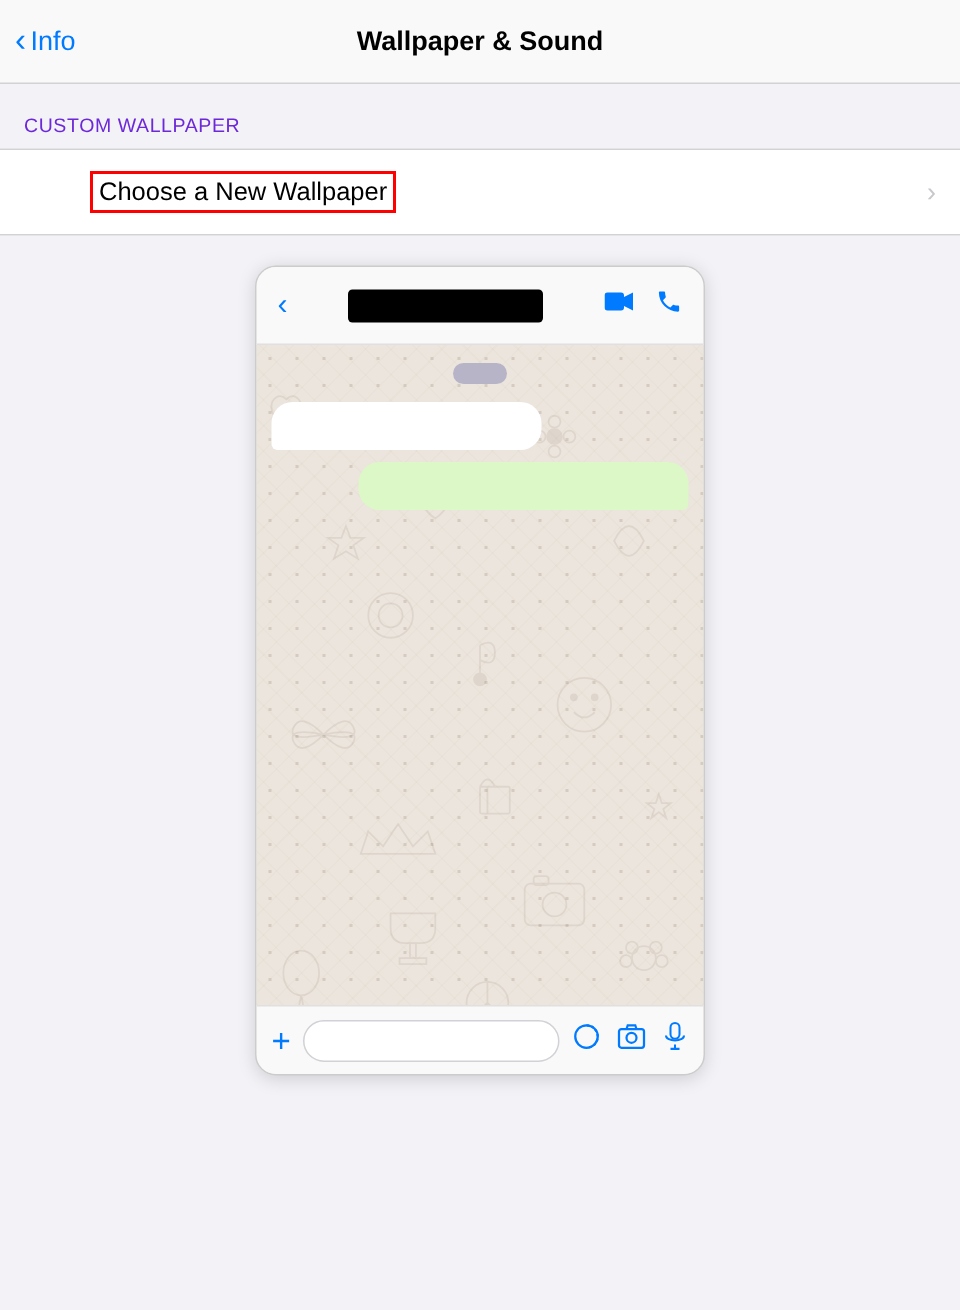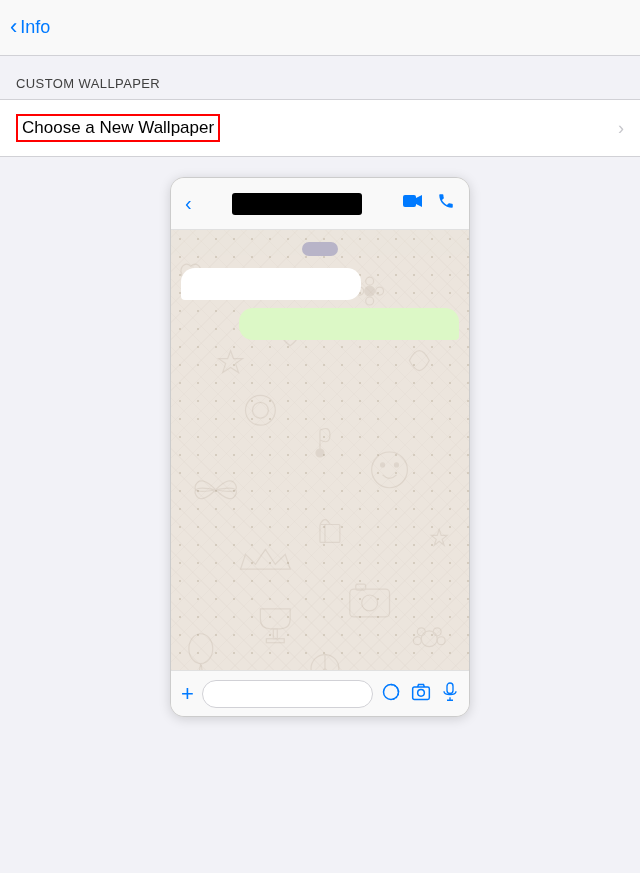--- a/index.html
+++ b/index.html
@@ -49,32 +49,33 @@
     .nav-title {
       font-size: 18px;
       font-weight: 600;
       color: #000;
     }
 
     
     .section-header {
       padding: 20px 32px 8px 16px;
       font-size: 13px;
-      color: #404040;
+      color: #6d28d9;
       letter-spacing: 0.4px;
       font-weight: 400;
       text-transform: uppercase;
     }
 
     
     .list-section {
       background: #fff;
       margin: 0;
       border-top: 1px solid #d1d1d6;
       border-bottom: 1px solid #d1d1d6;
+      padding-left: 44px;
     }
 
     .list-row {
       display: flex;
       align-items: center;
       justify-content: space-between;
       padding: 14px 16px;
       cursor: pointer;
       background: #fff;
     }
@@ -263,20 +264,21 @@
     }
   </style>
 </head>
 <body>
 
 <div class="nav-bar">
   <div class="nav-back">
     <span class="nav-back-chevron">‹</span>
     <span class="nav-back-label">Info</span>
   </div>
+  <span class="nav-title">Wallpaper &amp; Sound</span>
 </div>
 
 <div class="section-header">CUSTOM WALLPAPER</div>
 
 <div class="list-section">
   <div class="list-row">
     <span class="list-row-label">Choose a New Wallpaper</span>
     <span class="list-row-chevron">›</span>
   </div>
 </div>

